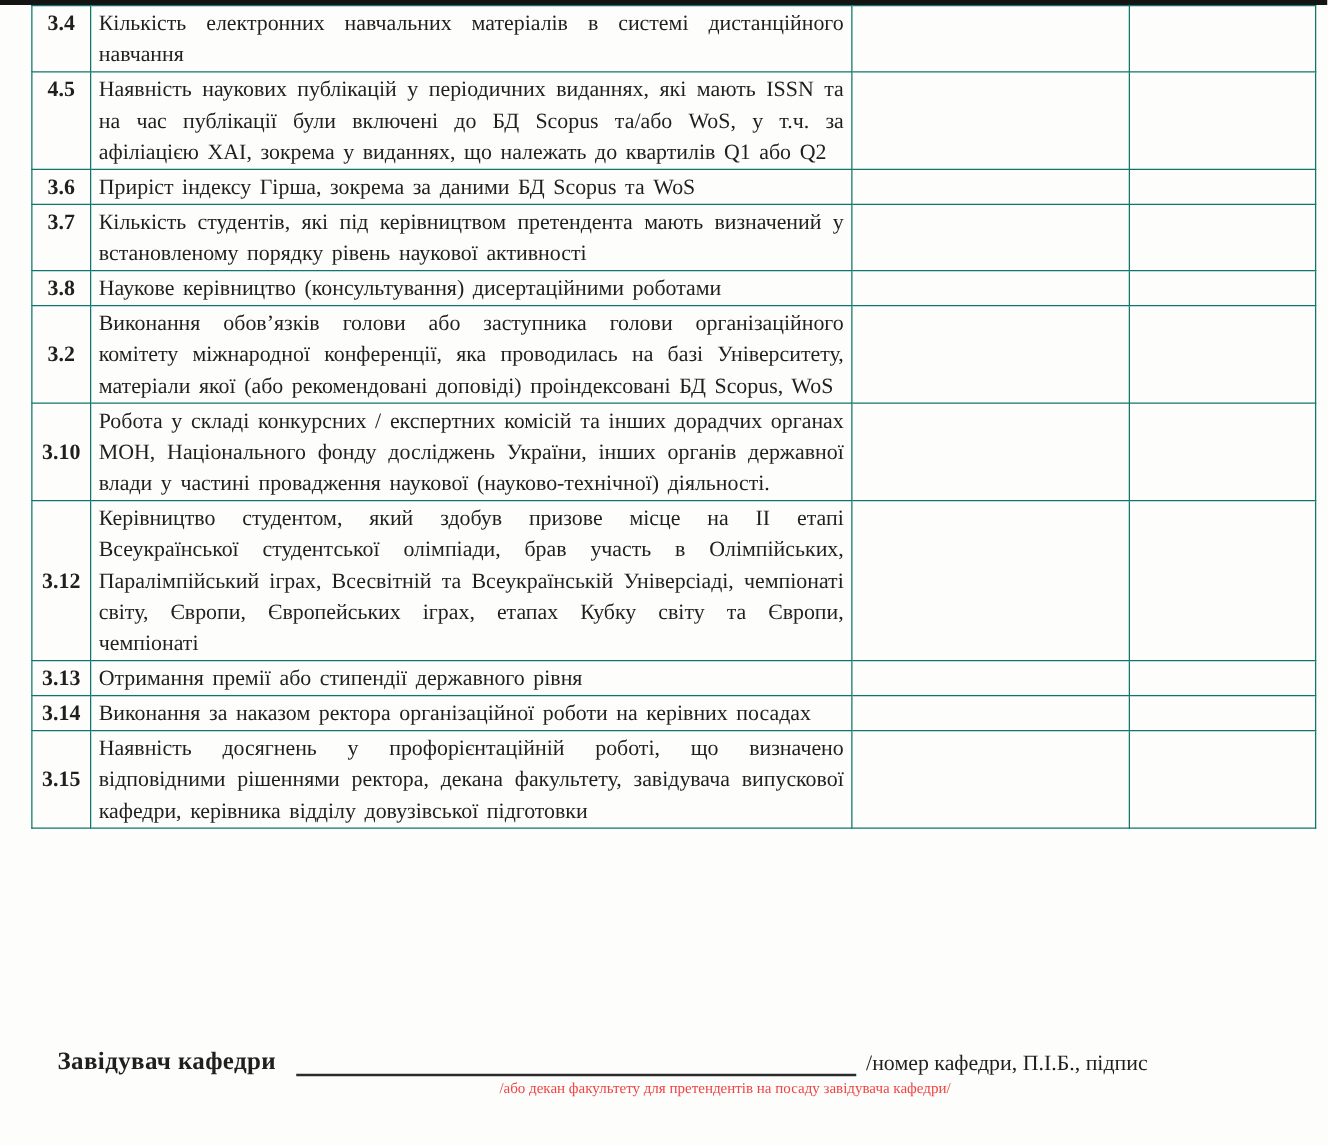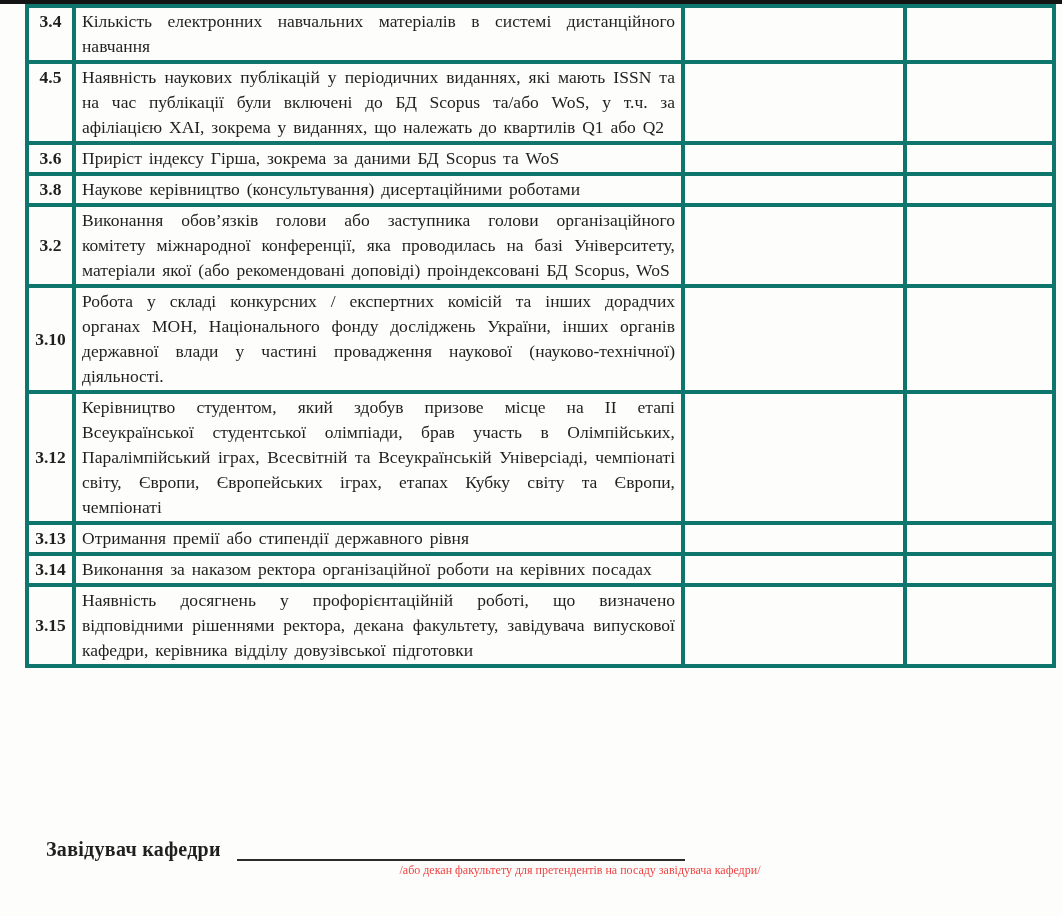--- a/index.html
+++ b/index.html
@@ -31,21 +31,21 @@
     left: 25px;
     top: 4px;
     width: 1027px;
     border-collapse: collapse;
     table-layout: fixed;
     font-size: 17.5px;
     line-height: 25px;
     word-spacing: 2.5px;
   }
   table.criteria td {
-    border: 4px solid #0f766e;
+    border: 1px solid #0f766e;
     vertical-align: middle;
   }
   td.num {
     text-align: center;
     font-weight: 700;
     padding: 1px 2px;
     word-spacing: 0;
   }
   td.num.top { vertical-align: top; }
   td.desc {
@@ -122,20 +122,26 @@
           <td class="score"></td>
           <td class="score2"></td>
         </tr>
         <tr>
           <td class="num top">3.6</td>
           <td class="desc">Приріст індексу Гірша, зокрема за даними БД Scopus та WoS</td>
           <td class="score"></td>
           <td class="score2"></td>
         </tr>
         <tr>
+          <td class="num top">3.7</td>
+          <td class="desc">Кількість студентів, які під керівництвом претендента мають визначений у встановленому порядку рівень наукової активності</td>
+          <td class="score"></td>
+          <td class="score2"></td>
+        </tr>
+        <tr>
           <td class="num top">3.8</td>
           <td class="desc">Наукове керівництво (консультування) дисертаційними роботами</td>
           <td class="score"></td>
           <td class="score2"></td>
         </tr>
         <tr>
           <td class="num">3.2</td>
           <td class="desc">Виконання обов’язків голови або заступника голови організаційного комітету міжнародної конференції, яка проводилась на базі Університету, матеріали якої (або рекомендовані доповіді) проіндексовані БД Scopus, WoS</td>
           <td class="score"></td>
           <td class="score2"></td>
@@ -170,17 +176,18 @@
           <td class="score"></td>
           <td class="score2"></td>
         </tr>
       </tbody>
   </table>
 
   <div class="signature-block">
     <div class="sig-row">
       <span class="sig-label">Завідувач кафедри</span>
       <span class="sig-line"></span>
+      <span class="sig-right">/номер кафедри, П.І.Б., підпис</span>
     </div>
     <div class="sig-under">/або декан факультету для претендентів на посаду завідувача кафедри/</div>
   </div>
 
 </div>
 
 </body></html>

